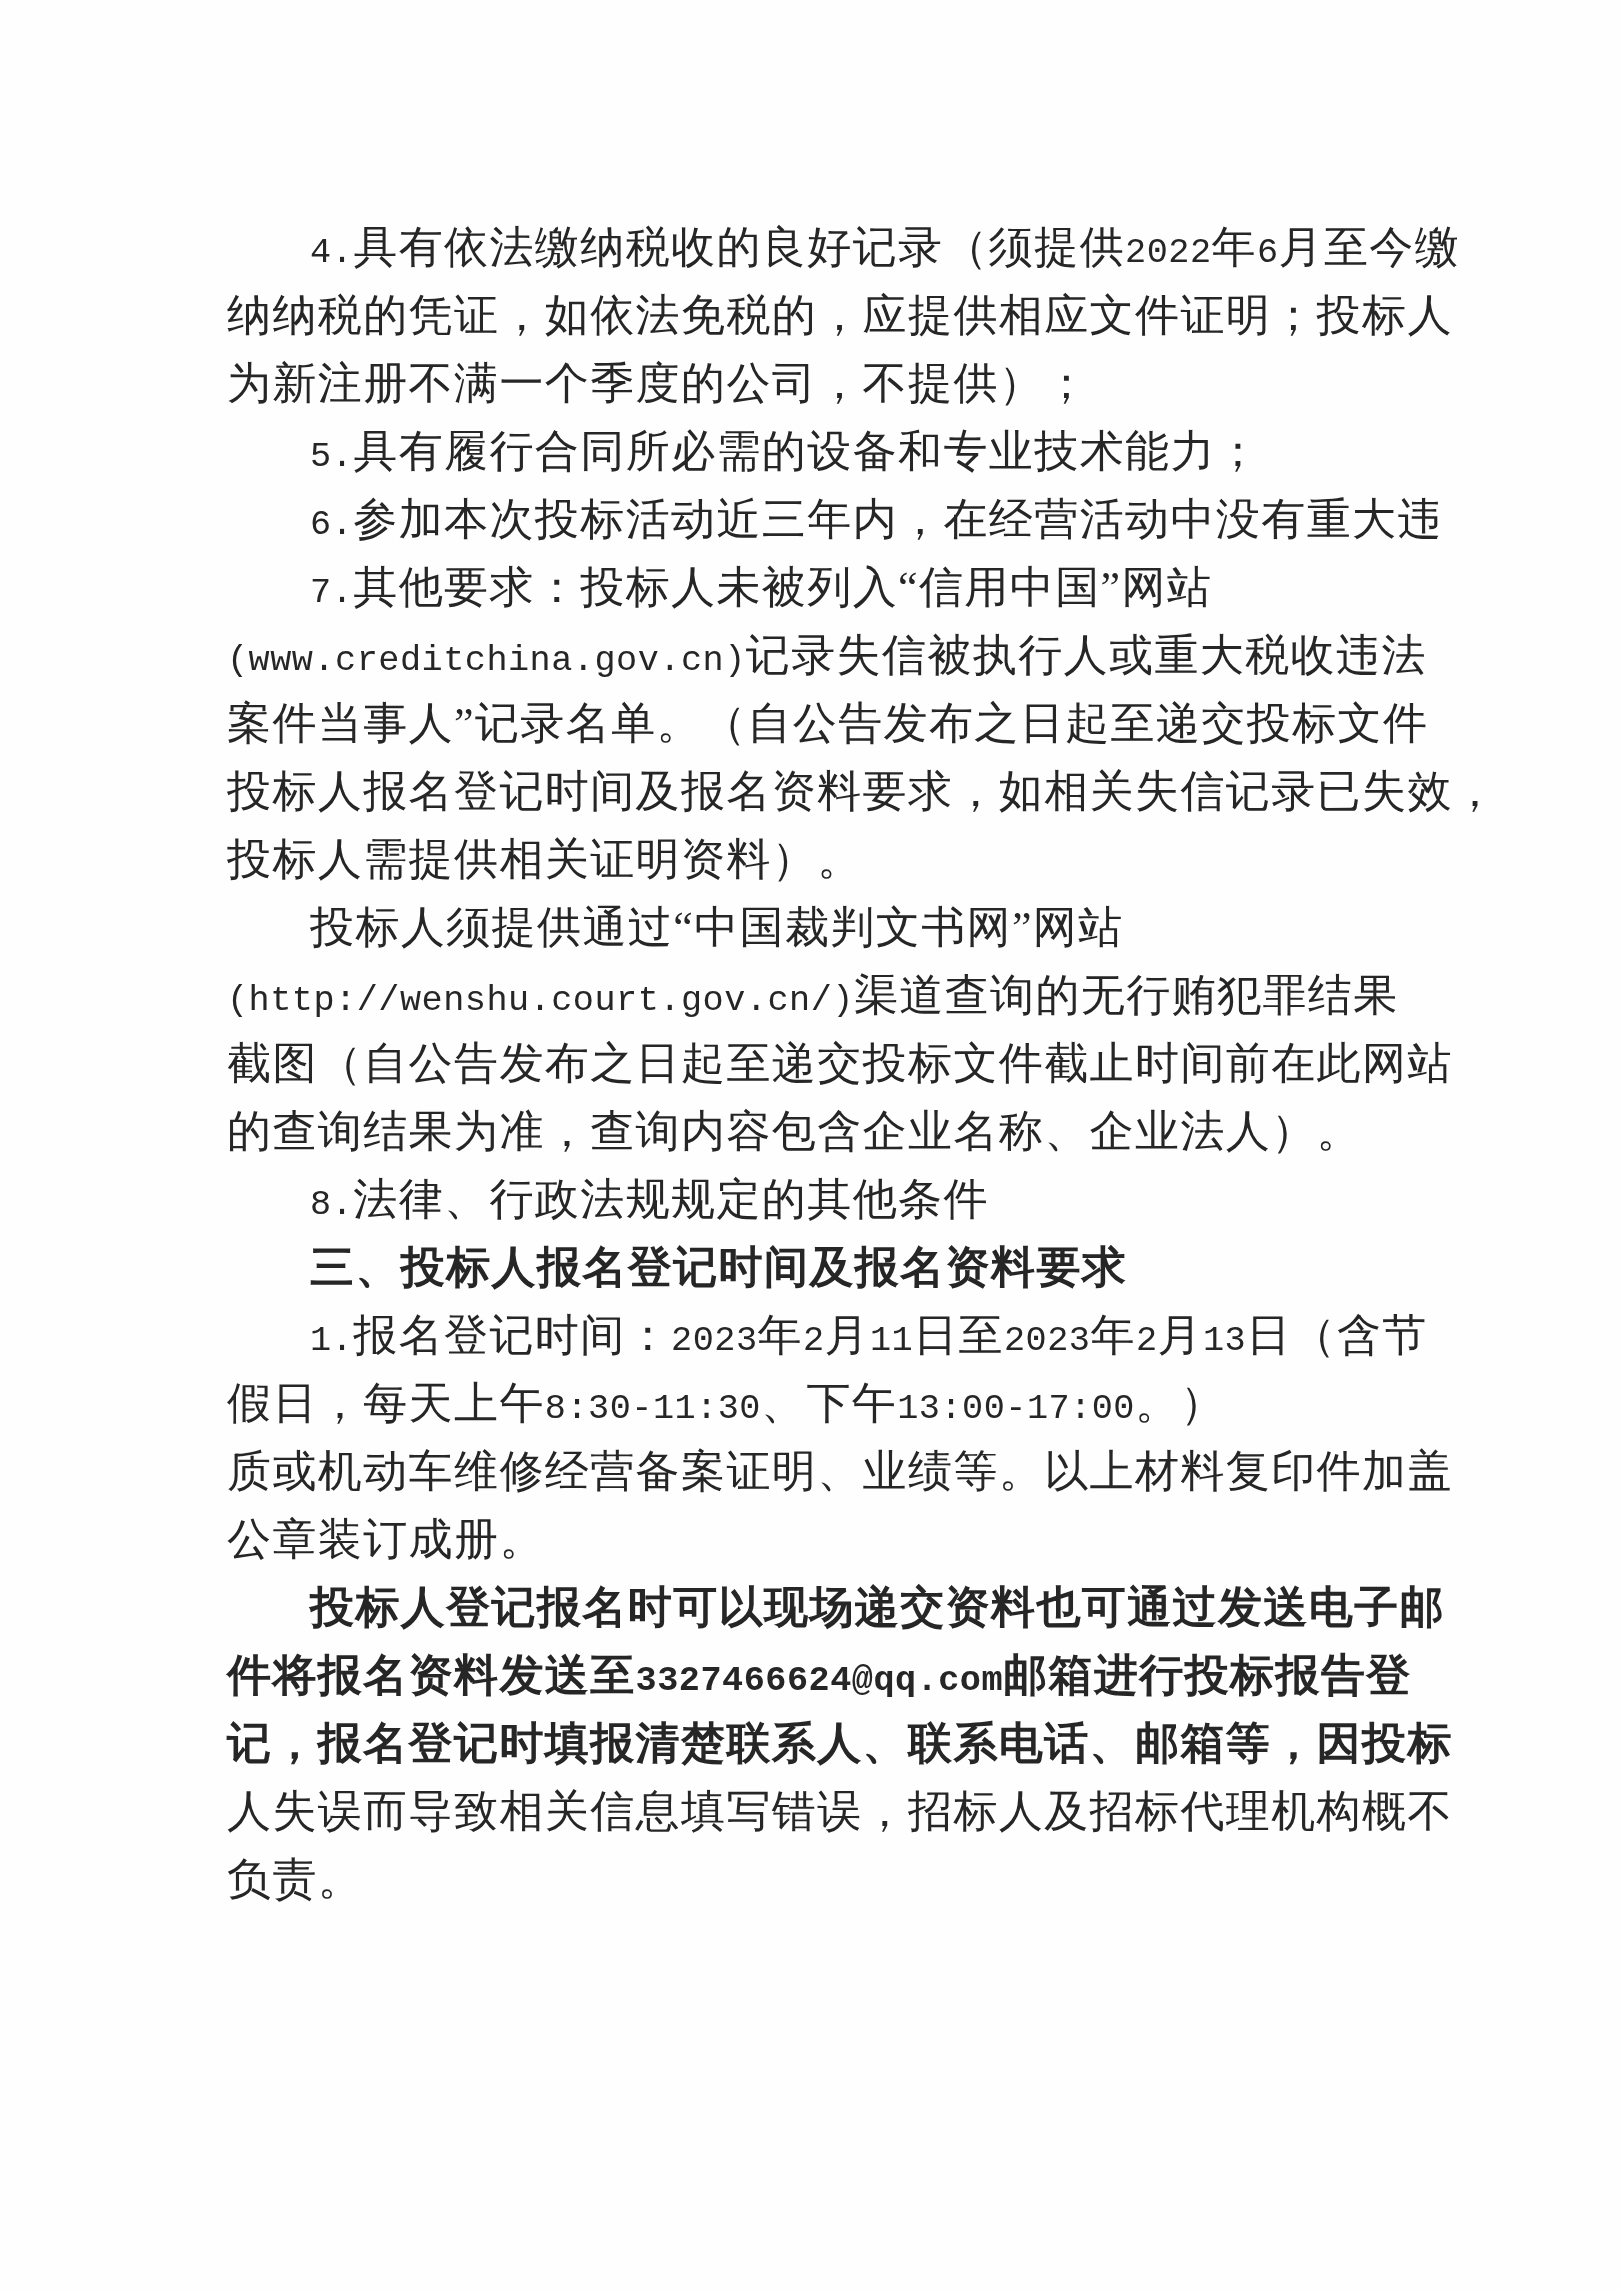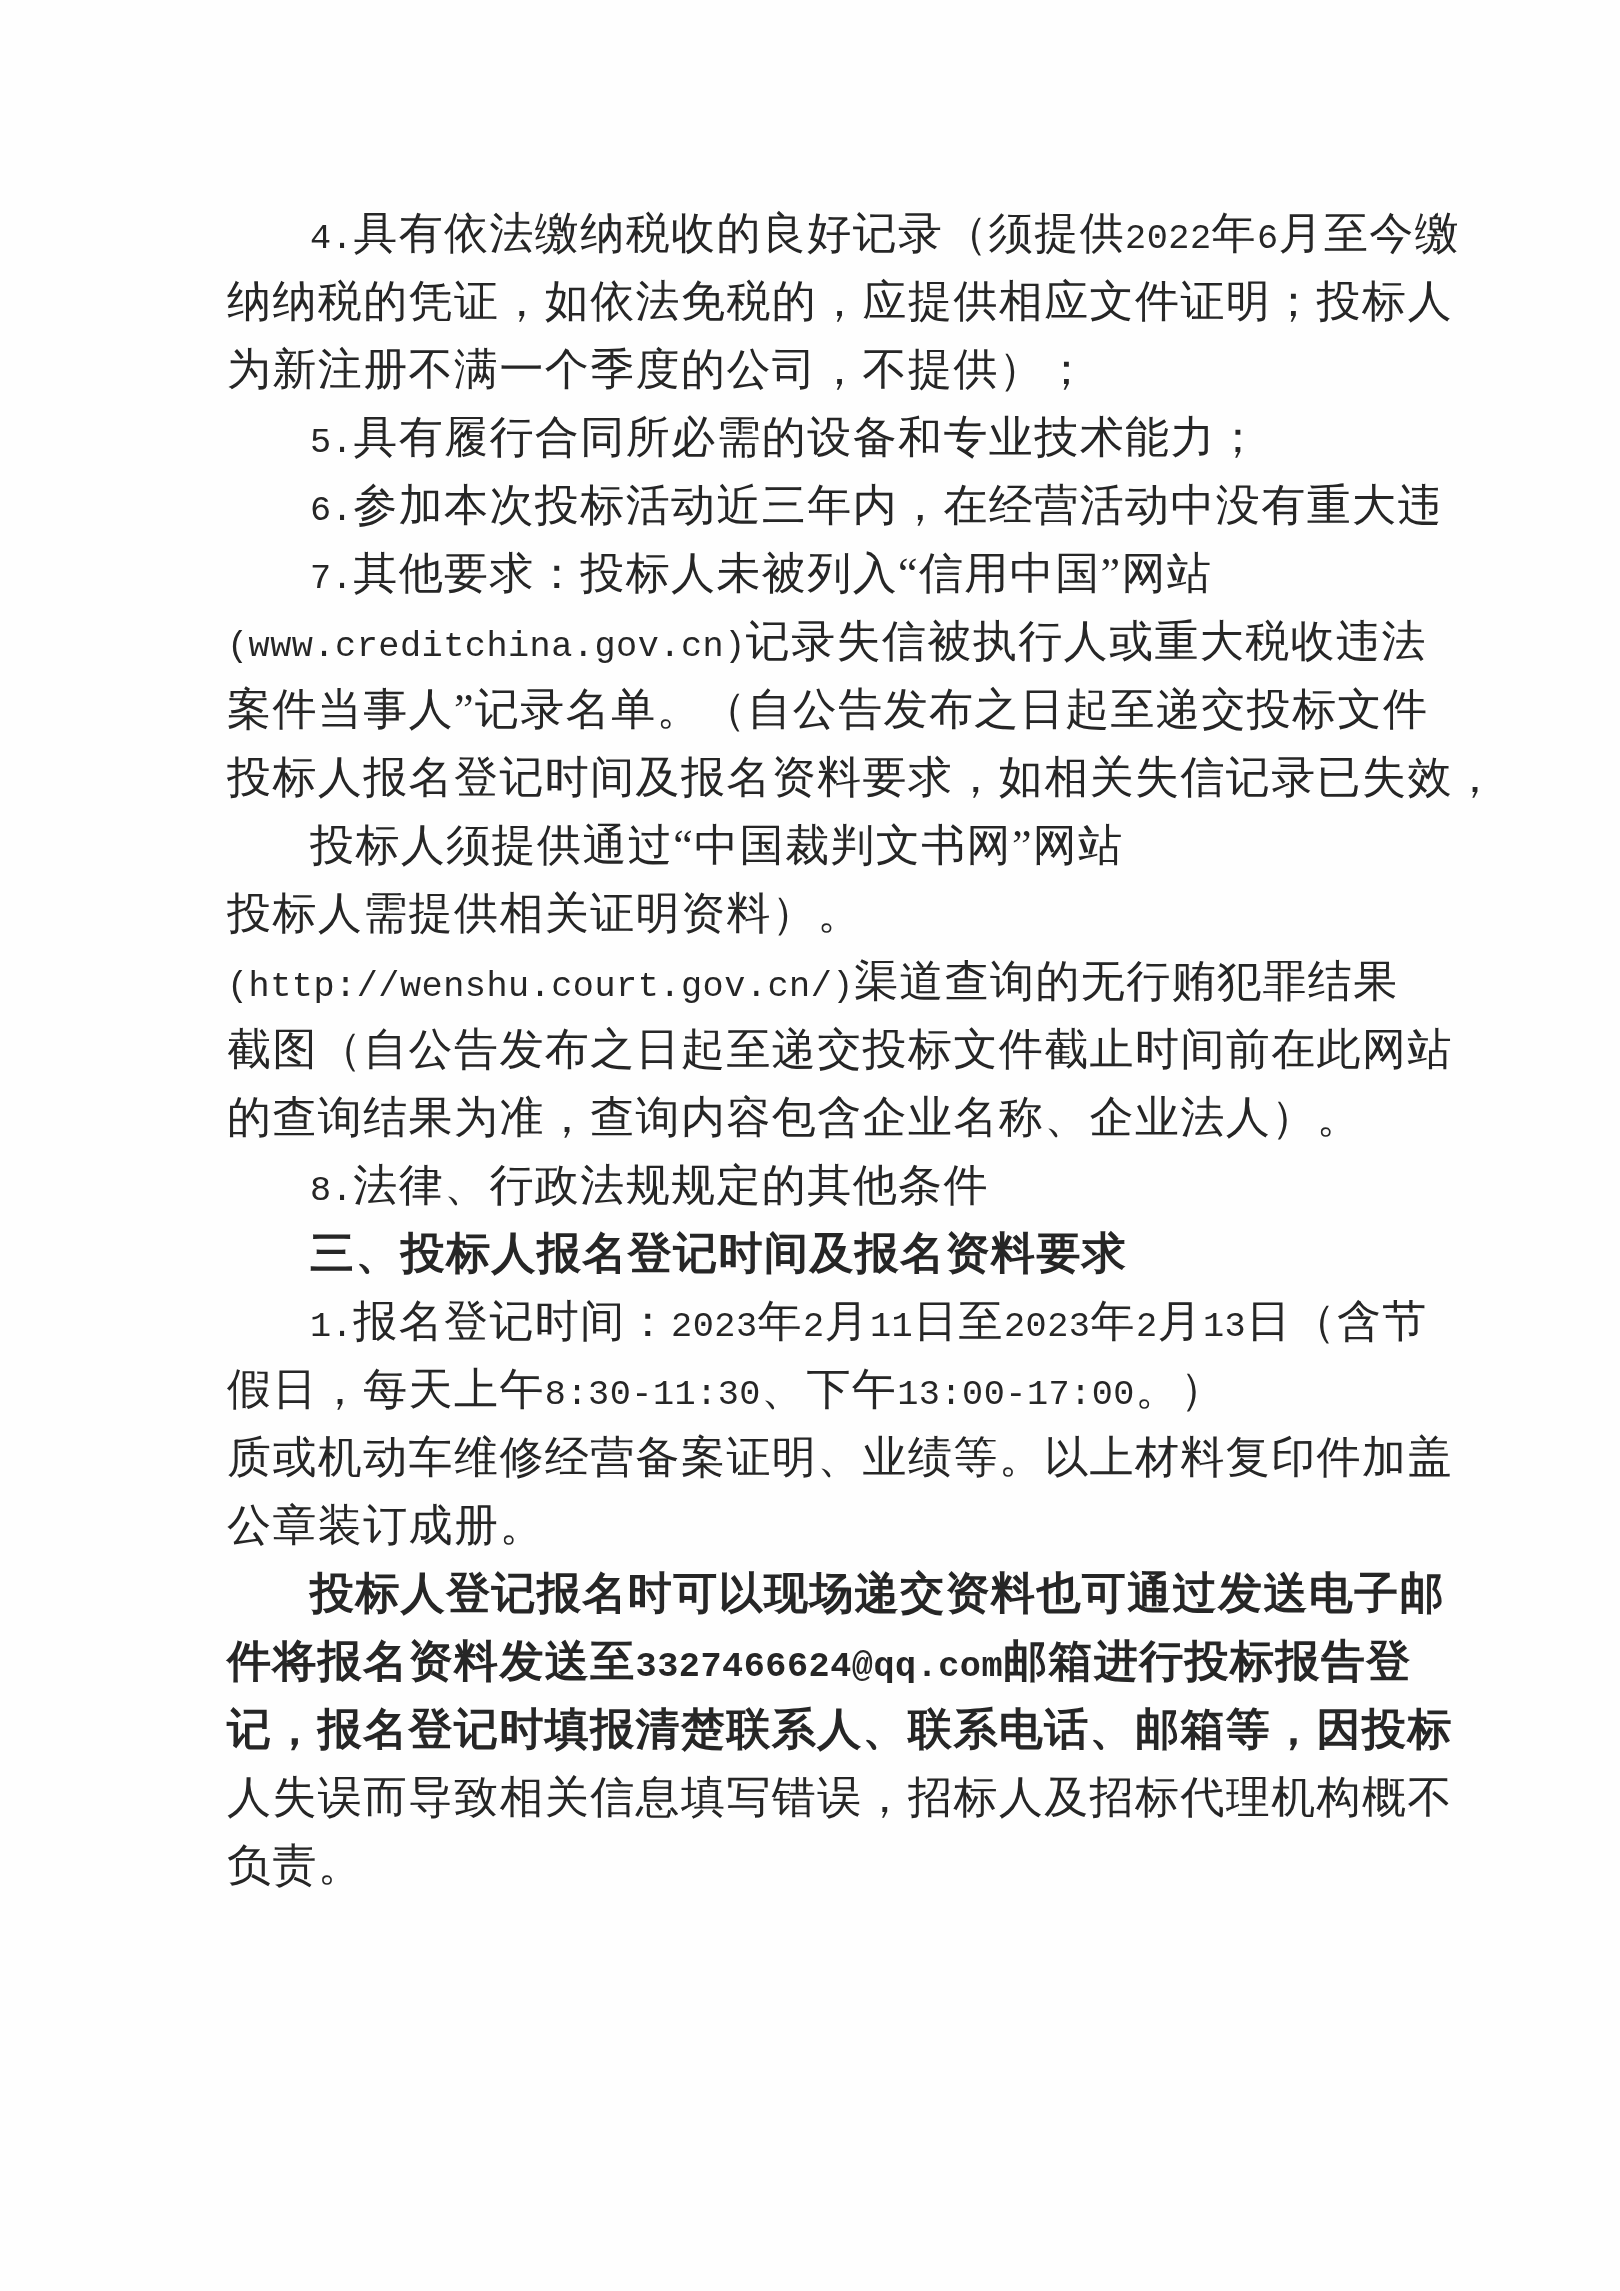--- a/index.html
+++ b/index.html
@@ -11,21 +11,21 @@
     position: relative;
     width: 1620px;
     height: 2292px;
     background: #fefefe;
     overflow: hidden;
     font-family: "Liberation Serif", "DejaVu Serif", serif;
   }
   .text-block {
     position: absolute;
     left: 227px;
-    top: 200px;
+    top: 214px;
     width: 1194px;
     font-size: 44px;
     line-height: 68px;
     color: #262626;
     letter-spacing: 1.4px;
   }
   .line {
     white-space: nowrap;
     height: 68px;
   }
@@ -48,22 +48,22 @@
   <div class="text-block" style="color: rgb(38, 38, 38);">
       <div class="line indent"><span class="latin">4.</span>具有依法缴纳税收的良好记录（须提供<span class="latin">2022</span>年<span class="latin">6</span>月至今缴</div>
       <div class="line">纳纳税的凭证，如依法免税的，应提供相应文件证明；投标人</div>
       <div class="line">为新注册不满一个季度的公司，不提供）；</div>
       <div class="line indent"><span class="latin">5.</span>具有履行合同所必需的设备和专业技术能力；</div>
       <div class="line indent"><span class="latin">6.</span>参加本次投标活动近三年内，在经营活动中没有重大违</div>
       <div class="line indent"><span class="latin">7.</span>其他要求：投标人未被列入“信用中国”网站</div>
       <div class="line"><span class="latin">(www.creditchina.gov.cn)</span>记录失信被执行人或重大税收违法</div>
       <div class="line">案件当事人”记录名单。（自公告发布之日起至递交投标文件</div>
       <div class="line">投标人报名登记时间及报名资料要求，如相关失信记录已失效，</div>
+      <div class="line">投标人需提供相关证明资料）。</div>
       <div class="line indent">投标人须提供通过“中国裁判文书网”网站</div>
-      <div class="line">投标人需提供相关证明资料）。</div>
       <div class="line"><span class="latin">(http://wenshu.court.gov.cn/)</span>渠道查询的无行贿犯罪结果</div>
       <div class="line">截图（自公告发布之日起至递交投标文件截止时间前在此网站</div>
       <div class="line">的查询结果为准，查询内容包含企业名称、企业法人）。</div>
       <div class="line indent"><span class="latin">8.</span>法律、行政法规规定的其他条件</div>
       <div class="line indent bold">三、投标人报名登记时间及报名资料要求</div>
       <div class="line indent"><span class="latin">1.</span>报名登记时间：<span class="latin">2023</span>年<span class="latin">2</span>月<span class="latin">11</span>日至<span class="latin">2023</span>年<span class="latin">2</span>月<span class="latin">13</span>日（含节</div>
       <div class="line">假日，每天上午<span class="latin">8:30-11:30</span>、下午<span class="latin">13:00-17:00</span>。）</div>
       <div class="line">质或机动车维修经营备案证明、业绩等。以上材料复印件加盖</div>
       <div class="line">公章装订成册。</div>
       <div class="line indent bold">投标人登记报名时可以现场递交资料也可通过发送电子邮</div>

